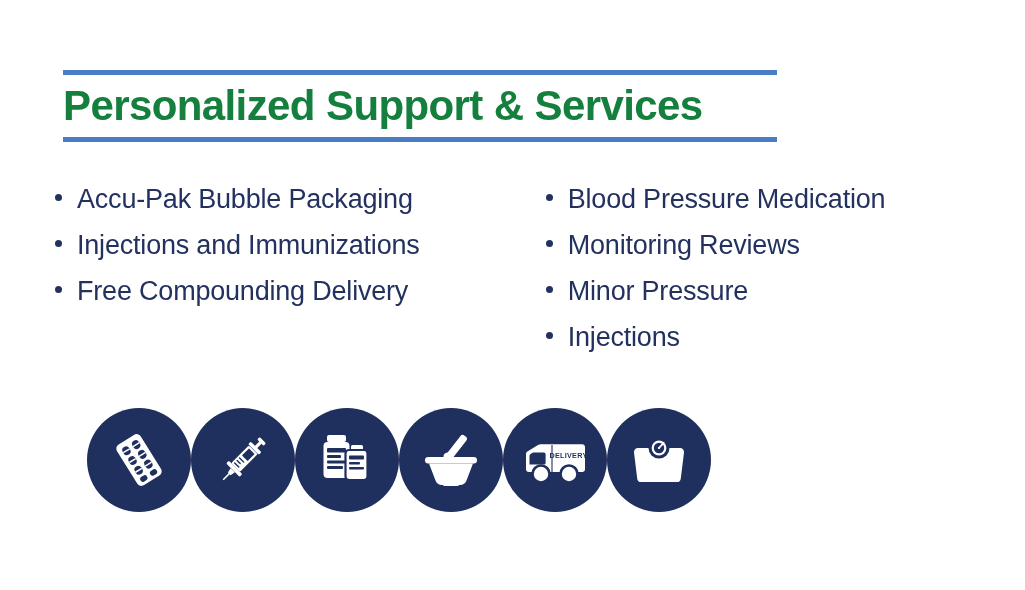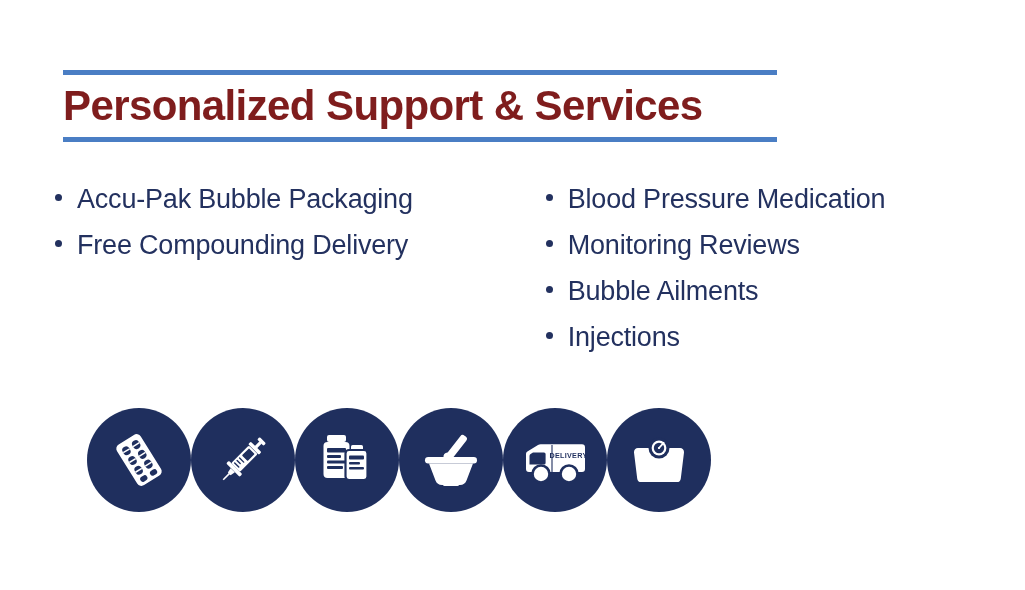--- a/index.html
+++ b/index.html
@@ -33,21 +33,21 @@
     width: 100%;
     height: 5px;
     background: #4a7ec4;
   }
   .rule-top { margin-bottom: 0; }
   .rule-bottom { margin-top: 0; }
 
   .title {
     font-size: 42px;
     font-weight: bold;
-    color: #7f1d1d;
+    color: #15803d;
     letter-spacing: -0.6px;
     line-height: 62px;
     height: 62px;
     white-space: nowrap;
     padding: 0;
     margin: 0;
   }
 
   
   .lists {
@@ -123,36 +123,40 @@
 
   <div class="lists">
 
     <ul class="list-col col-left">
       <li class="list-item">
         <span class="bullet-dot"></span>
         <span>Accu-Pak Bubble Packaging</span>
       </li>
       <li class="list-item">
         <span class="bullet-dot"></span>
+        <span>Injections and Immunizations</span>
+      </li>
+      <li class="list-item">
+        <span class="bullet-dot"></span>
         <span>Free Compounding Delivery</span>
       </li>
     </ul>
 
     <ul class="list-col col-right">
       <li class="list-item">
         <span class="bullet-dot"></span>
         <span>Blood Pressure Medication</span>
       </li>
       <li class="list-item">
         <span class="bullet-dot"></span>
         <span>Monitoring Reviews</span>
       </li>
       <li class="list-item">
         <span class="bullet-dot"></span>
-        <span>Bubble Ailments</span>
+        <span>Minor Pressure</span>
       </li>
       <li class="list-item">
         <span class="bullet-dot"></span>
         <span>Injections</span>
       </li>
     </ul>
 
   </div>
 
   <div class="icon-row">

